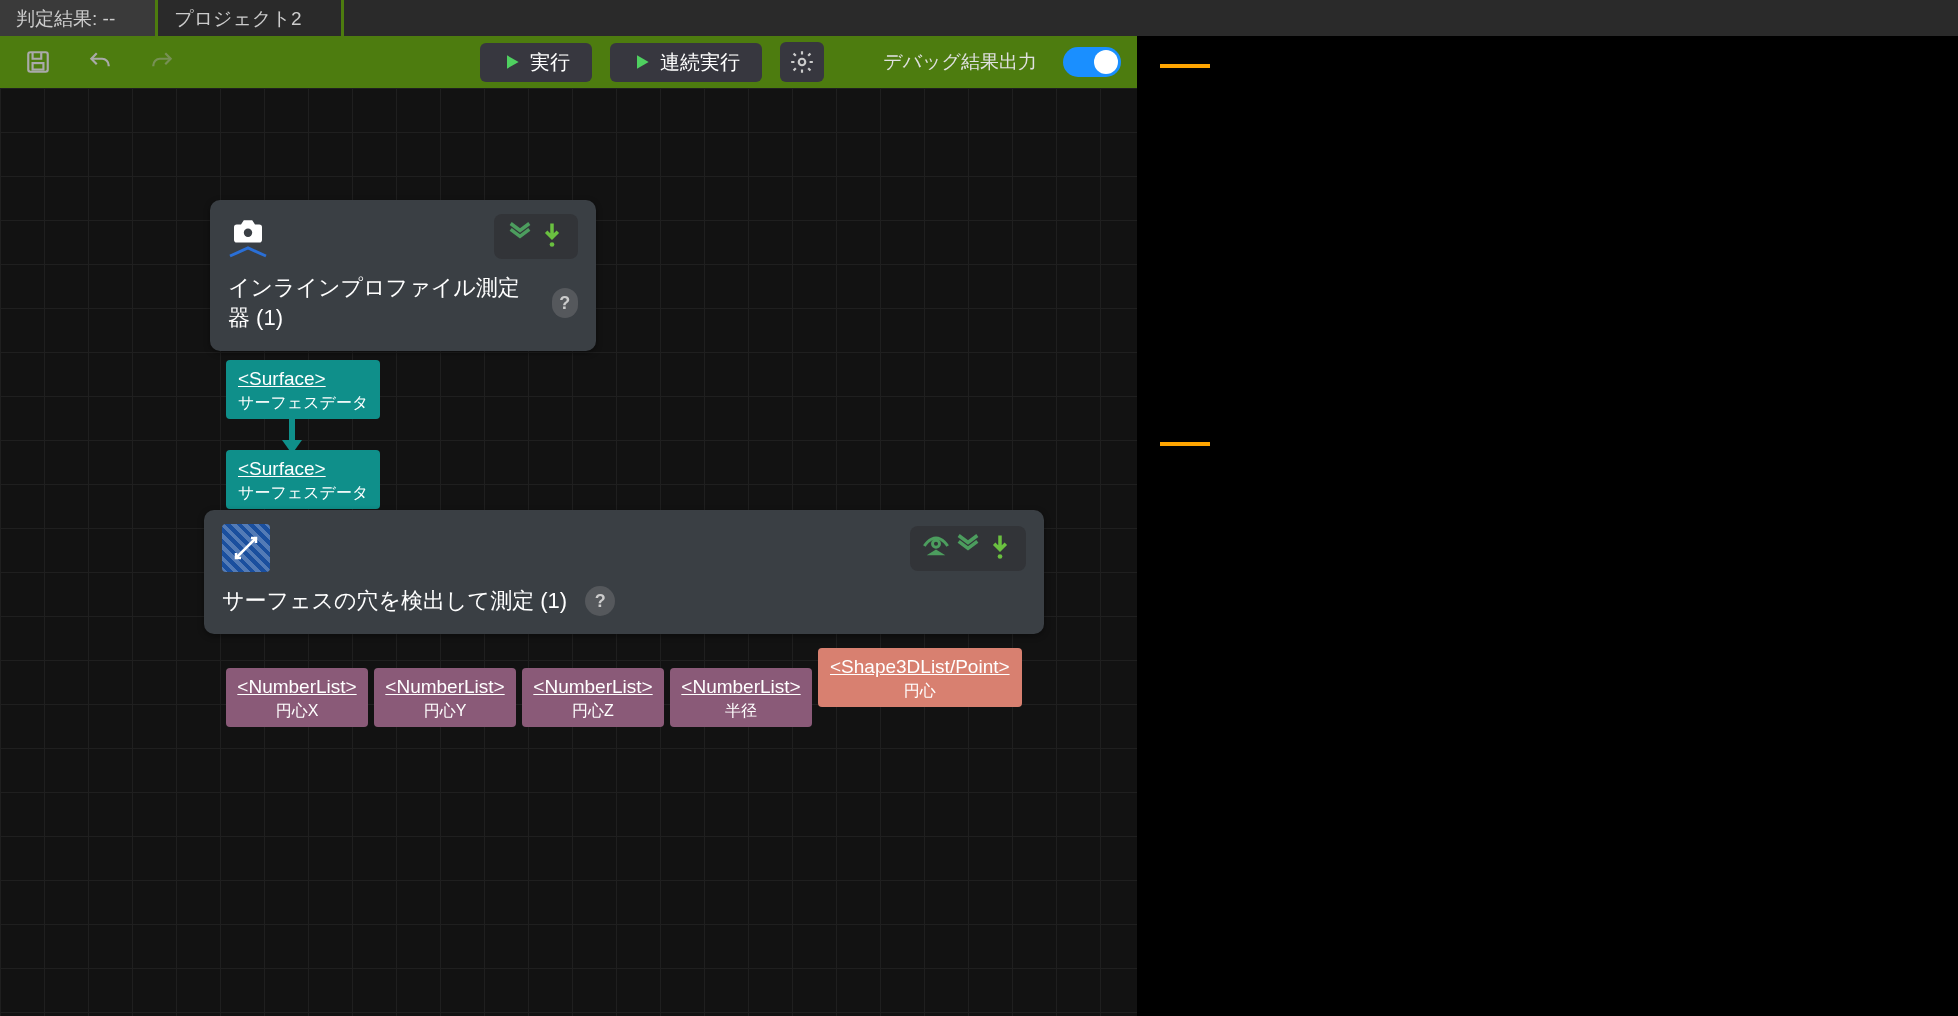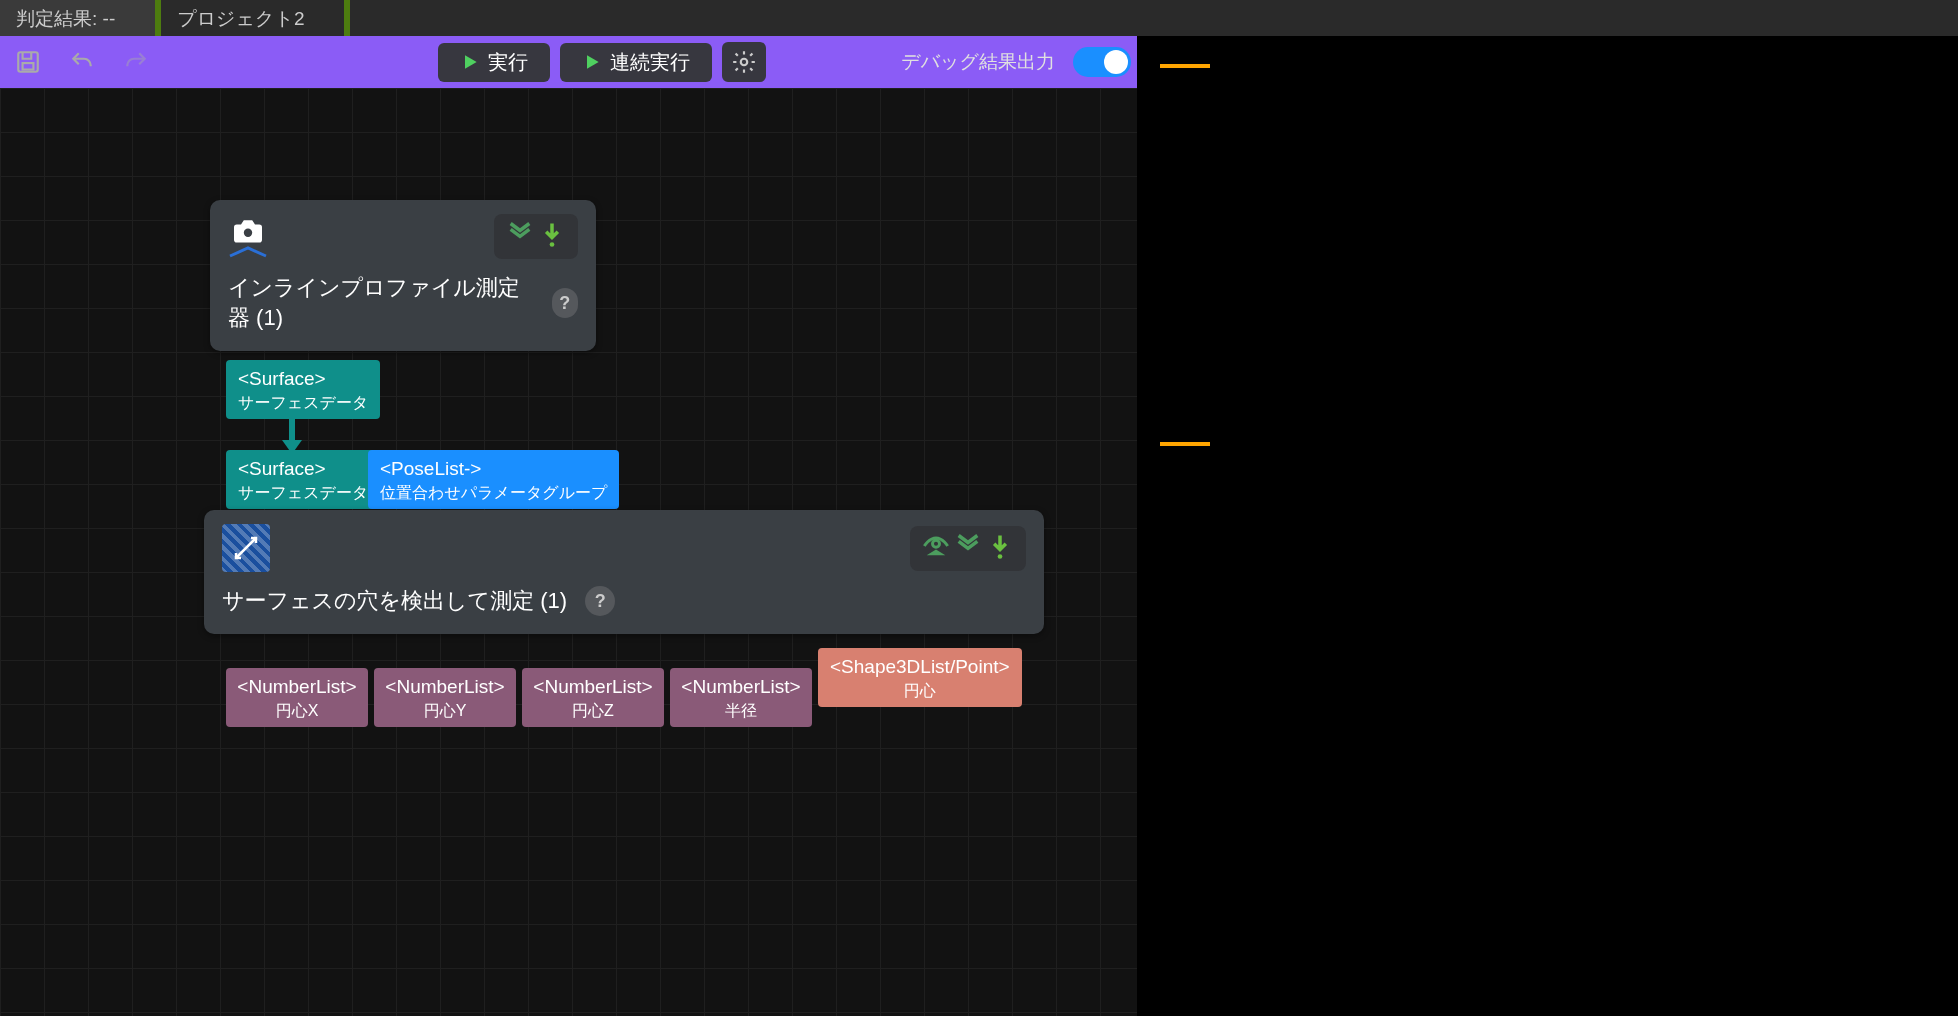--- a/index.html
+++ b/index.html
@@ -1,24 +1,24 @@
 <!DOCTYPE html>
 <html><head>
 <meta charset="utf-8">
 <style>
 * { box-sizing: border-box; margin: 0; padding: 0; }
 body { font-family: "Meiryo", "Hiragino Sans", sans-serif; background: #000; color: #e0e0e0; font-size: 18px; width: 1958px; height: 1016px; overflow: hidden; }
 
 
 .tabs { display: flex; background: #2a2a2a; height: 36px; }
-.tab { padding: 6px 40px 6px 16px; color: #ccc; background: #3a3a3a; font-size: 19px; border-right: 6px solid #4d7c0f; }
+.tab { padding: 6px 40px 6px 16px; color: #ccc; background: #3a3a3a; font-size: 19px; border-right: 3px solid #4d7c0f; }
 .tab.inactive { background: #2a2a2a; }
 
 
-.toolbar { display: flex; align-items: center; gap: 10px; padding: 6px 6px; background: #8b5cf6; height: 52px; width: 1137px; }
+.toolbar { display: flex; align-items: center; gap: 18px; padding: 6px 16px; background: #4d7c0f; height: 52px; width: 1137px; }
 .tool-btn { width: 44px; height: 40px; display: flex; align-items: center; justify-content: center; border-radius: 4px; }
 .tool-btn svg { width: 26px; height: 26px; }
 .play-btn { display: flex; align-items: center; gap: 8px; padding: 6px 22px; background: #37373f; border-radius: 6px; color: #fff; font-size: 20px; }
 .play-btn svg { width: 20px; height: 20px; fill: #4fd060; }
 .gear-btn { width: 44px; height: 40px; display: flex; align-items: center; justify-content: center; background: #37373f; border-radius: 6px; }
 .gear-btn svg { width: 26px; height: 26px; stroke: #ccc; fill: none; }
 .spacer { flex: 1; }
 .debug-label { color: #e0e0e0; font-size: 19px; margin-right: 8px; }
 .toggle { width: 58px; height: 30px; background: #1a8fff; border-radius: 15px; position: relative; }
 .toggle-knob { width: 24px; height: 24px; background: #fff; border-radius: 12px; position: absolute; right: 3px; top: 3px; }
@@ -40,21 +40,21 @@
 .node-actions svg { width: 28px; height: 28px; }
 .node-title { padding: 6px 18px 18px 18px; font-size: 22px; color: #fff; display: flex; align-items: center; gap: 18px; }
 .help { width: 30px; height: 30px; background: #55585c; border-radius: 15px; display: flex; align-items: center; justify-content: center; font-weight: bold; color: #ccc; font-size: 18px; }
 
 
 .port { position: absolute; padding: 6px 12px; border-radius: 4px; font-size: 19px; line-height: 1.35; color: #fff; display: flex; flex-direction: column; }
 .port.teal { background: #0f8f8a; }
 .port.blue { background: #1a8fff; }
 .port.mauve { background: #8a5a78; align-items: center; }
 .port.salmon { background: #d88070; }
-.port-type { font-size: 19px; }
+.port-type { font-size: 19px; text-decoration: underline; }
 .port-name { font-size: 16px; }
 
 
 .conn { position: absolute; }
 
 
 .anno { position: absolute; width: 50px; height: 4px; background: #ffa500; }
 </style>
 </head>
 <body>
@@ -146,24 +146,20 @@
 
   <svg class="conn" width="30" height="40" style="left:278px; top:328px;">
     <path d="M14 0 V26" stroke="#0f8f8a" stroke-width="6" fill="none"></path>
     <path d="M4 24 L14 38 L24 24 Z" fill="#0f8f8a"></path>
   </svg>
 
   <div class="port teal" style="left:226px; top:362px;">
     <span class="port-type">&lt;Surface&gt;</span>
     <span class="port-name">サーフェスデータ</span>
   </div>
-  <div class="port blue" style="left:368px; top:362px;">
-    <span class="port-type">&lt;PoseList-&gt;</span>
-    <span class="port-name">位置合わせパラメータグループ</span>
-  </div>
 
   <div class="node" style="left:204px; top:422px; width:840px;">
     <div class="node-header">
       <div class="surf-ic">
         <svg width="30" height="30" viewBox="0 0 24 24">
             <path d="M4 20 L20 4 M16 4h4v4 M8 20H4v-4" stroke="#fff" stroke-width="2" fill="none"></path>
           </svg>
       </div>
       <div class="node-actions">
         <span><svg viewBox="0 0 24 24">

